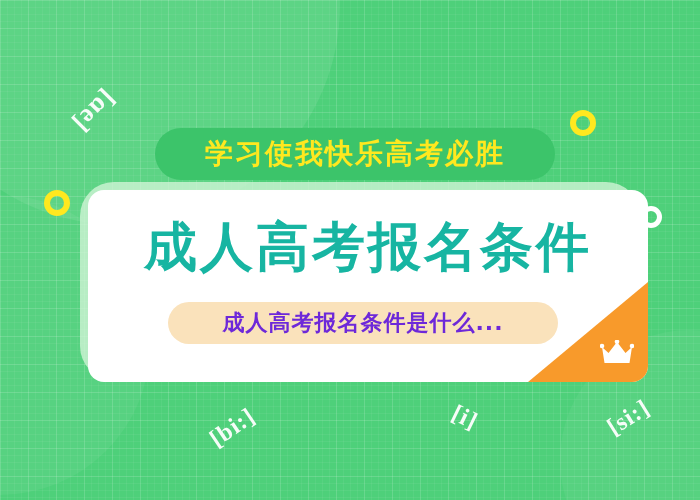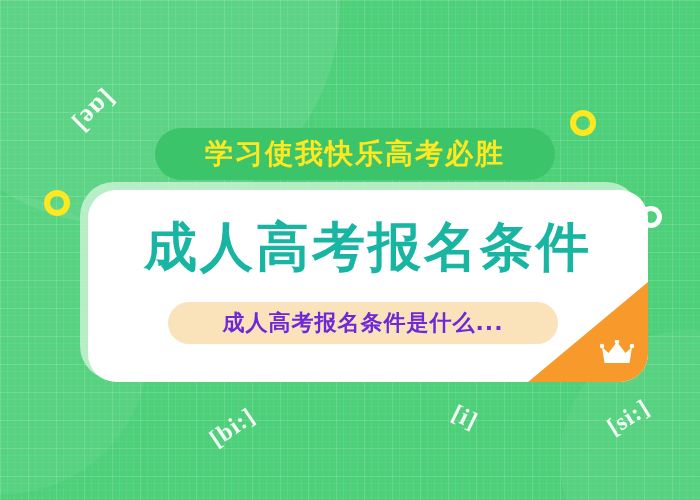--- a/index.html
+++ b/index.html
@@ -148,21 +148,21 @@
     height: 198px;
     border-radius: 34px;
     background: rgba(210, 245, 215, 0.78);
   }
   .card {
     position: absolute;
     left: 88px;
     top: 190px;
     width: 560px;
     height: 192px;
-    border-radius: 28px;
+    border-radius: 16px;
     background: #ffffff;
     overflow: hidden;
   }
 
   .card-title {
     position: absolute;
     left: 0;
     top: 22px;
     width: 560px;
     text-align: center;

